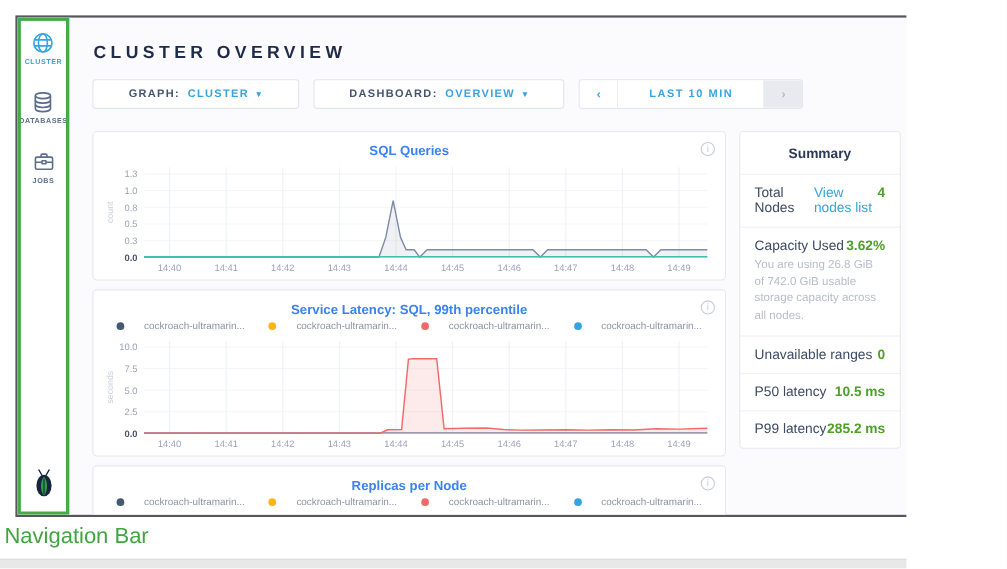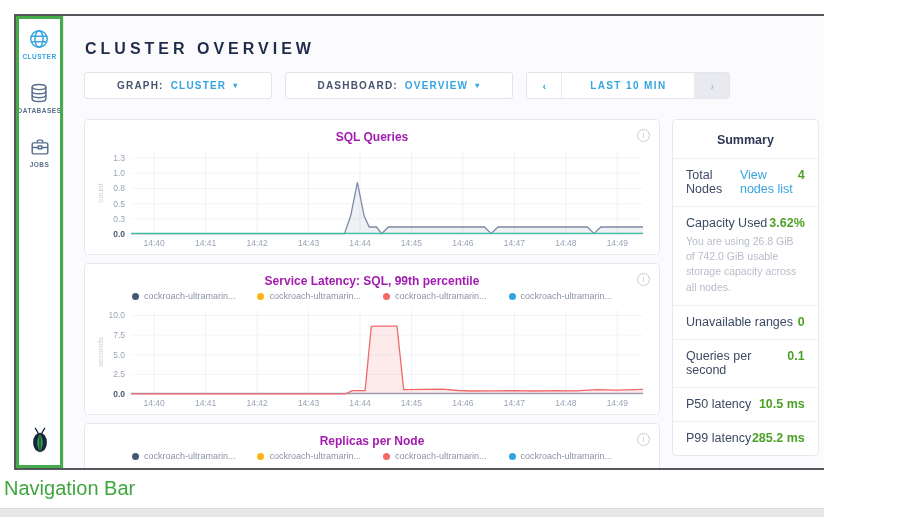--- a/index.html
+++ b/index.html
@@ -36,26 +36,26 @@
   .tr-btn.next { border-left:1px solid #e9ebf0; background:#e8eaef; color:#b4bac6; }
   .tr-label { width:132px; border:none; background:#fff; color:#35a5e0; font-size:10px;
     font-weight:700; letter-spacing:1.4px; cursor:pointer; font-family:inherit; }
 
   .columns { display:flex; gap:12px; margin-top:20px; align-items:flex-start; }
   .charts-col { width:576px; display:flex; flex-direction:column; gap:8px; flex:none; }
   .side-col { width:206px; display:flex; flex-direction:row; gap:10px; flex:none; }
 
   .card { background:#fff; border:1px solid #e6e8ef; border-radius:4px; position:relative; }
   .chart-card { padding:7px 8px 4px 8px; }
-  .chart-title { text-align:center; font-size:12px; font-weight:700; color:#a21caf; padding:3px 0 2px 0; }
+  .chart-title { text-align:center; font-size:12px; font-weight:700; color:#3b82f6; padding:3px 0 2px 0; }
   .info-icon { position:absolute; right:9px; top:9px; width:13px; height:13px; border:1px solid #c6ccd6;
     border-radius:50%; color:#c6ccd6; font-size:9px; line-height:11px; text-align:center; cursor:pointer; }
   .info-icon::after { content:"i"; }
   .legend { display:flex; justify-content:center; gap:22px; padding:1px 0 3px 0; }
-  .legend-item { display:flex; align-items:center; gap:5px; font-size:9px; color:#8b93a5; }
+  .legend-item { display:flex; align-items:center; gap:18px; font-size:9px; color:#8b93a5; }
   .legend-dot { width:7px; height:7px; border-radius:50%; flex:none; }
   svg.plot { display:block; }
   .xt { font-size:8.5px; fill:#9aa3b5; text-anchor:middle; }
   .yt { font-size:8.5px; fill:#9aa3b5; text-anchor:end; }
   .yt0 { font-size:8.5px; fill:#4a566e; font-weight:bold; text-anchor:end; }
   .ylab { font-size:8px; fill:#c9cfda; text-anchor:middle; }
 
   
   .panel-title { text-align:center; font-size:12.5px; font-weight:700; color:#2c3a55; padding:13px 0 11px 0; }
   .sum-row { padding:9px 13px 10px 13px; border-top:1px solid #eef0f4; font-size:12.5px; }
@@ -312,26 +312,20 @@
               <div class="sum-desc">You are using 26.8 GiB of 742.0 GiB usable storage capacity across all nodes.</div>
             </div>
             <div class="sum-row">
               <div class="sum-line">
                 <span class="sum-label">Unavailable ranges</span>
                 <span class="sum-value">0</span>
               </div>
             </div>
             <div class="sum-row">
               <div class="sum-line">
-                <span class="sum-label">Queries per second</span>
-                <span class="sum-value">0.1</span>
-              </div>
-            </div>
-            <div class="sum-row">
-              <div class="sum-line">
                 <span class="sum-label">P50 latency</span>
                 <span class="sum-value">10.5 ms</span>
               </div>
             </div>
             <div class="sum-row">
               <div class="sum-line">
                 <span class="sum-label">P99 latency</span>
                 <span class="sum-value">285.2 ms</span>
               </div>
             </div>

